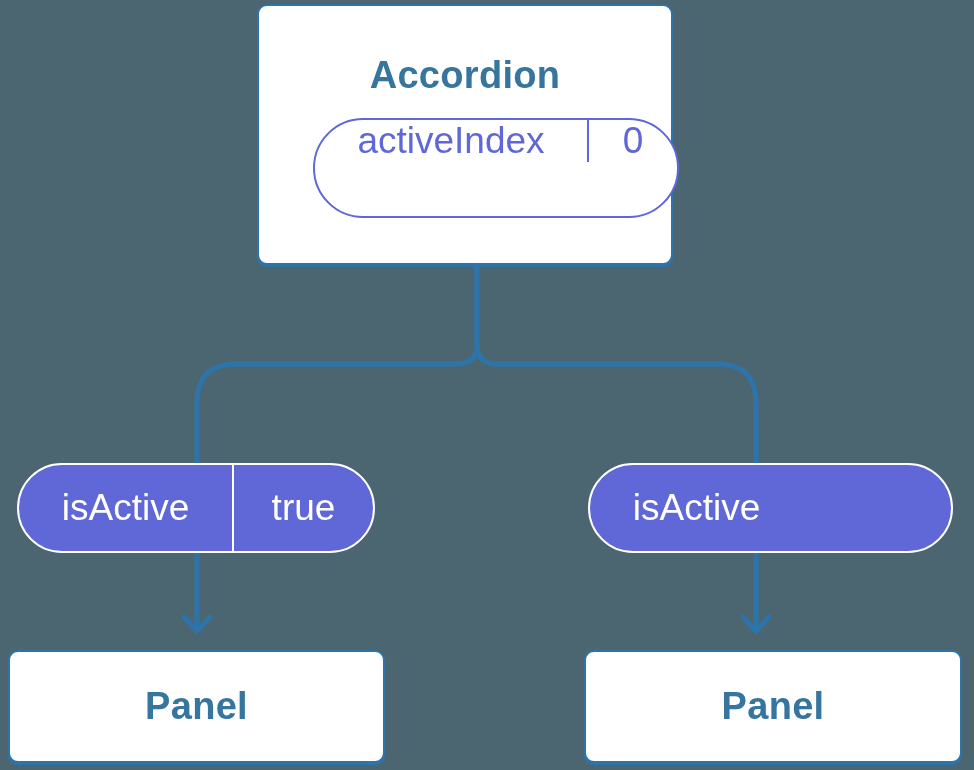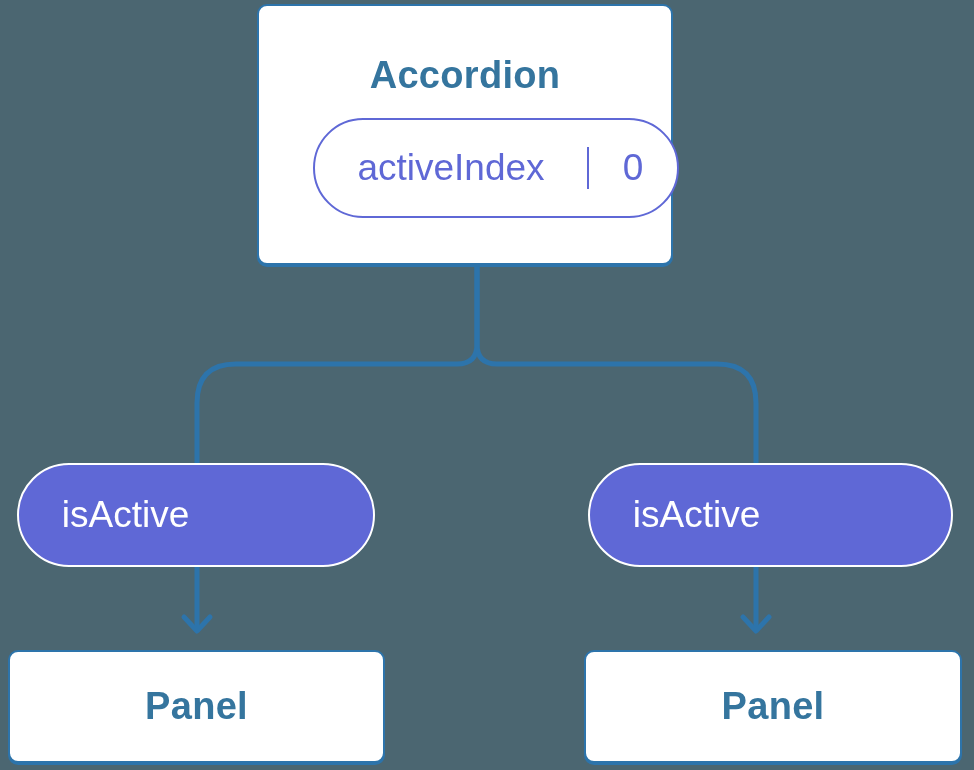--- a/index.html
+++ b/index.html
@@ -29,38 +29,38 @@
     text-align:center;
     font-size:38px; font-weight:700;
     color:#35759e;
     letter-spacing:0.3px;
   }
   .state-pill {
     position:absolute; left:54px; top:112px;
     width:366px; height:100px;
     border:2.5px solid #5f68d6;
     border-radius:52px;
-    display:flex; align-items:center;
+    display:flex; align-items:flex-start;
     box-sizing:border-box;
     background:#ffffff;
     color:#5f68d6;
     font-size:37px;
   }
   .state-pill .pill-name {
     width:272px;
     display:flex; align-items:center; justify-content:center;
   }
   .state-pill .pill-value {
     flex:1;
     border-left:2.5px solid #5f68d6;
     display:flex; align-items:center; justify-content:center;
   }
   .prop-pill {
     position:absolute;
-    height:104px;
+    height:90px;
     background:#5f68d6;
     border:2.5px solid #ffffff;
     border-radius:54px;
     display:flex; align-items:stretch;
     box-sizing:border-box;
     color:#ffffff;
     font-size:37px;
     z-index:2;
   }
   .prop-pill-left  { left:17px;  top:463px; width:358px; }
@@ -99,20 +99,21 @@
   <div class="node node-accordion">
     <div class="node-title">Accordion</div>
     <div class="state-pill">
       <span class="pill-name">activeIndex</span>
       <span class="pill-value">0</span>
     </div>
   </div>
 
   <div class="prop-pill prop-pill-left">
     <span class="pill-name">isActive</span>
+    <span class="pill-value">true</span>
   </div>
 
   <div class="prop-pill prop-pill-right">
     <span class="pill-name">isActive</span>
   </div>
 
   <div class="node node-panel node-panel-left">
     <span>Panel</span>
   </div>
 

